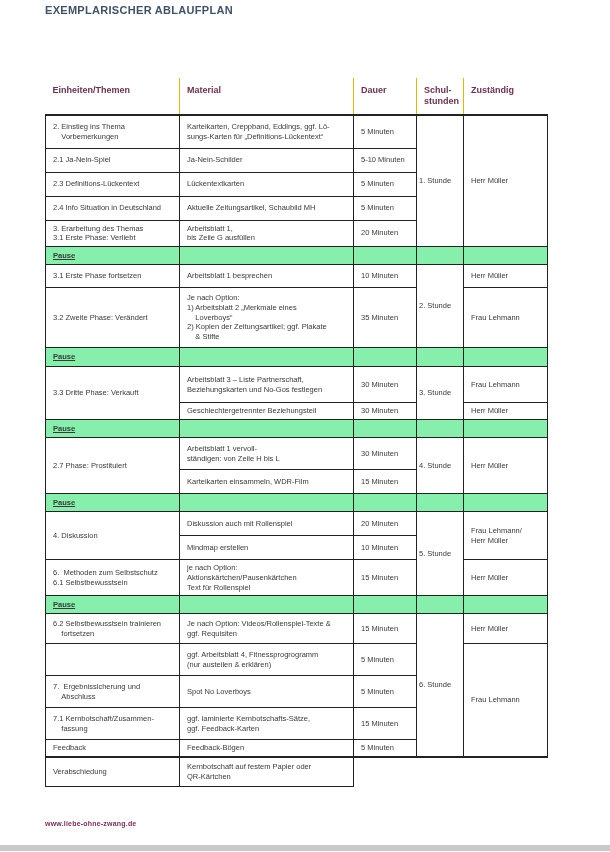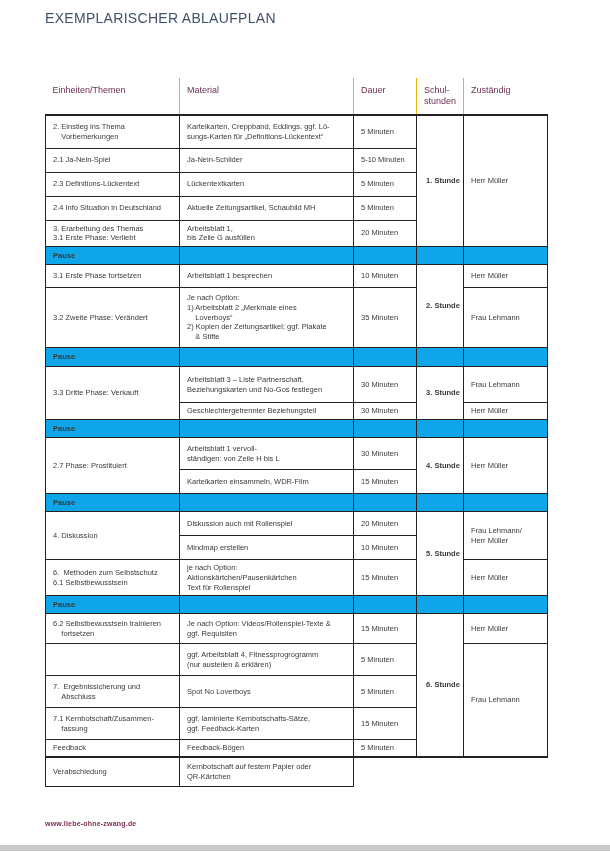--- a/index.html
+++ b/index.html
@@ -4,42 +4,42 @@
 <style>
   html, body { margin: 0; padding: 0; }
   body {
     width: 610px; height: 852px;
     background: #ffffff;
     font-family: "Liberation Sans", sans-serif;
     position: relative;
     overflow: hidden;
   }
   .doc-title {
-    position: absolute; left: 45px; top: 11px;
-    color: #40516a; font-weight: normal; font-size: 14px;
+    position: absolute; left: 45px; top: 3px;
+    color: #40516a; font-weight: bold; font-size: 11px;
     line-height: 15px; letter-spacing: 0.3px;
   }
   table.schedule {
     position: absolute; left: 45px; top: 78px;
     width: 502px; border-collapse: collapse; table-layout: fixed;
   }
   th {
-    color: #6d3153; font-size: 9px; font-weight: normal; text-align: left;
+    color: #6d3153; font-size: 9px; font-weight: bold; text-align: left;
     vertical-align: top; padding: 7px 6px 4px 7px;
     border-bottom: 2px solid #222; white-space: pre-wrap; line-height: 11px;
   }
   th + th { border-left: 1px solid #eab308; }
   td {
     border: 1px solid #222;
     font-size: 7.5px; color: #3a3a3a; line-height: 9.8px;
     vertical-align: middle; padding: 3px 5px 3px 7px;
     white-space: pre-wrap; overflow: hidden;
   }
-  tr.pause td { background: #0ea5e9; font-weight: bold; }
-  td.c-stunde { font-weight: bold; text-align: center; padding-left: 8px; padding-right: 2px; }
+  tr.pause td { background: #86efac; font-weight: bold; text-decoration: underline; }
+  td.c-stunde { font-weight: normal; text-align: left; padding-left: 2px; padding-right: 2px; }
   .bb-thick { border-bottom-width: 2px; margin-left: 16px; }
   td.no-border { border-top: none; border-right: none; border-bottom: none; }
   .footer-link {
     position: absolute; left: 45px; top: 820px;
     color: #7c2d55; font-size: 7px; font-weight: bold; letter-spacing: 0.2px;
   }
   .bottom-bar {
     position: absolute; left: 0; top: 845px; width: 610px; height: 6px;
     background: #c9c9c9;
   }

